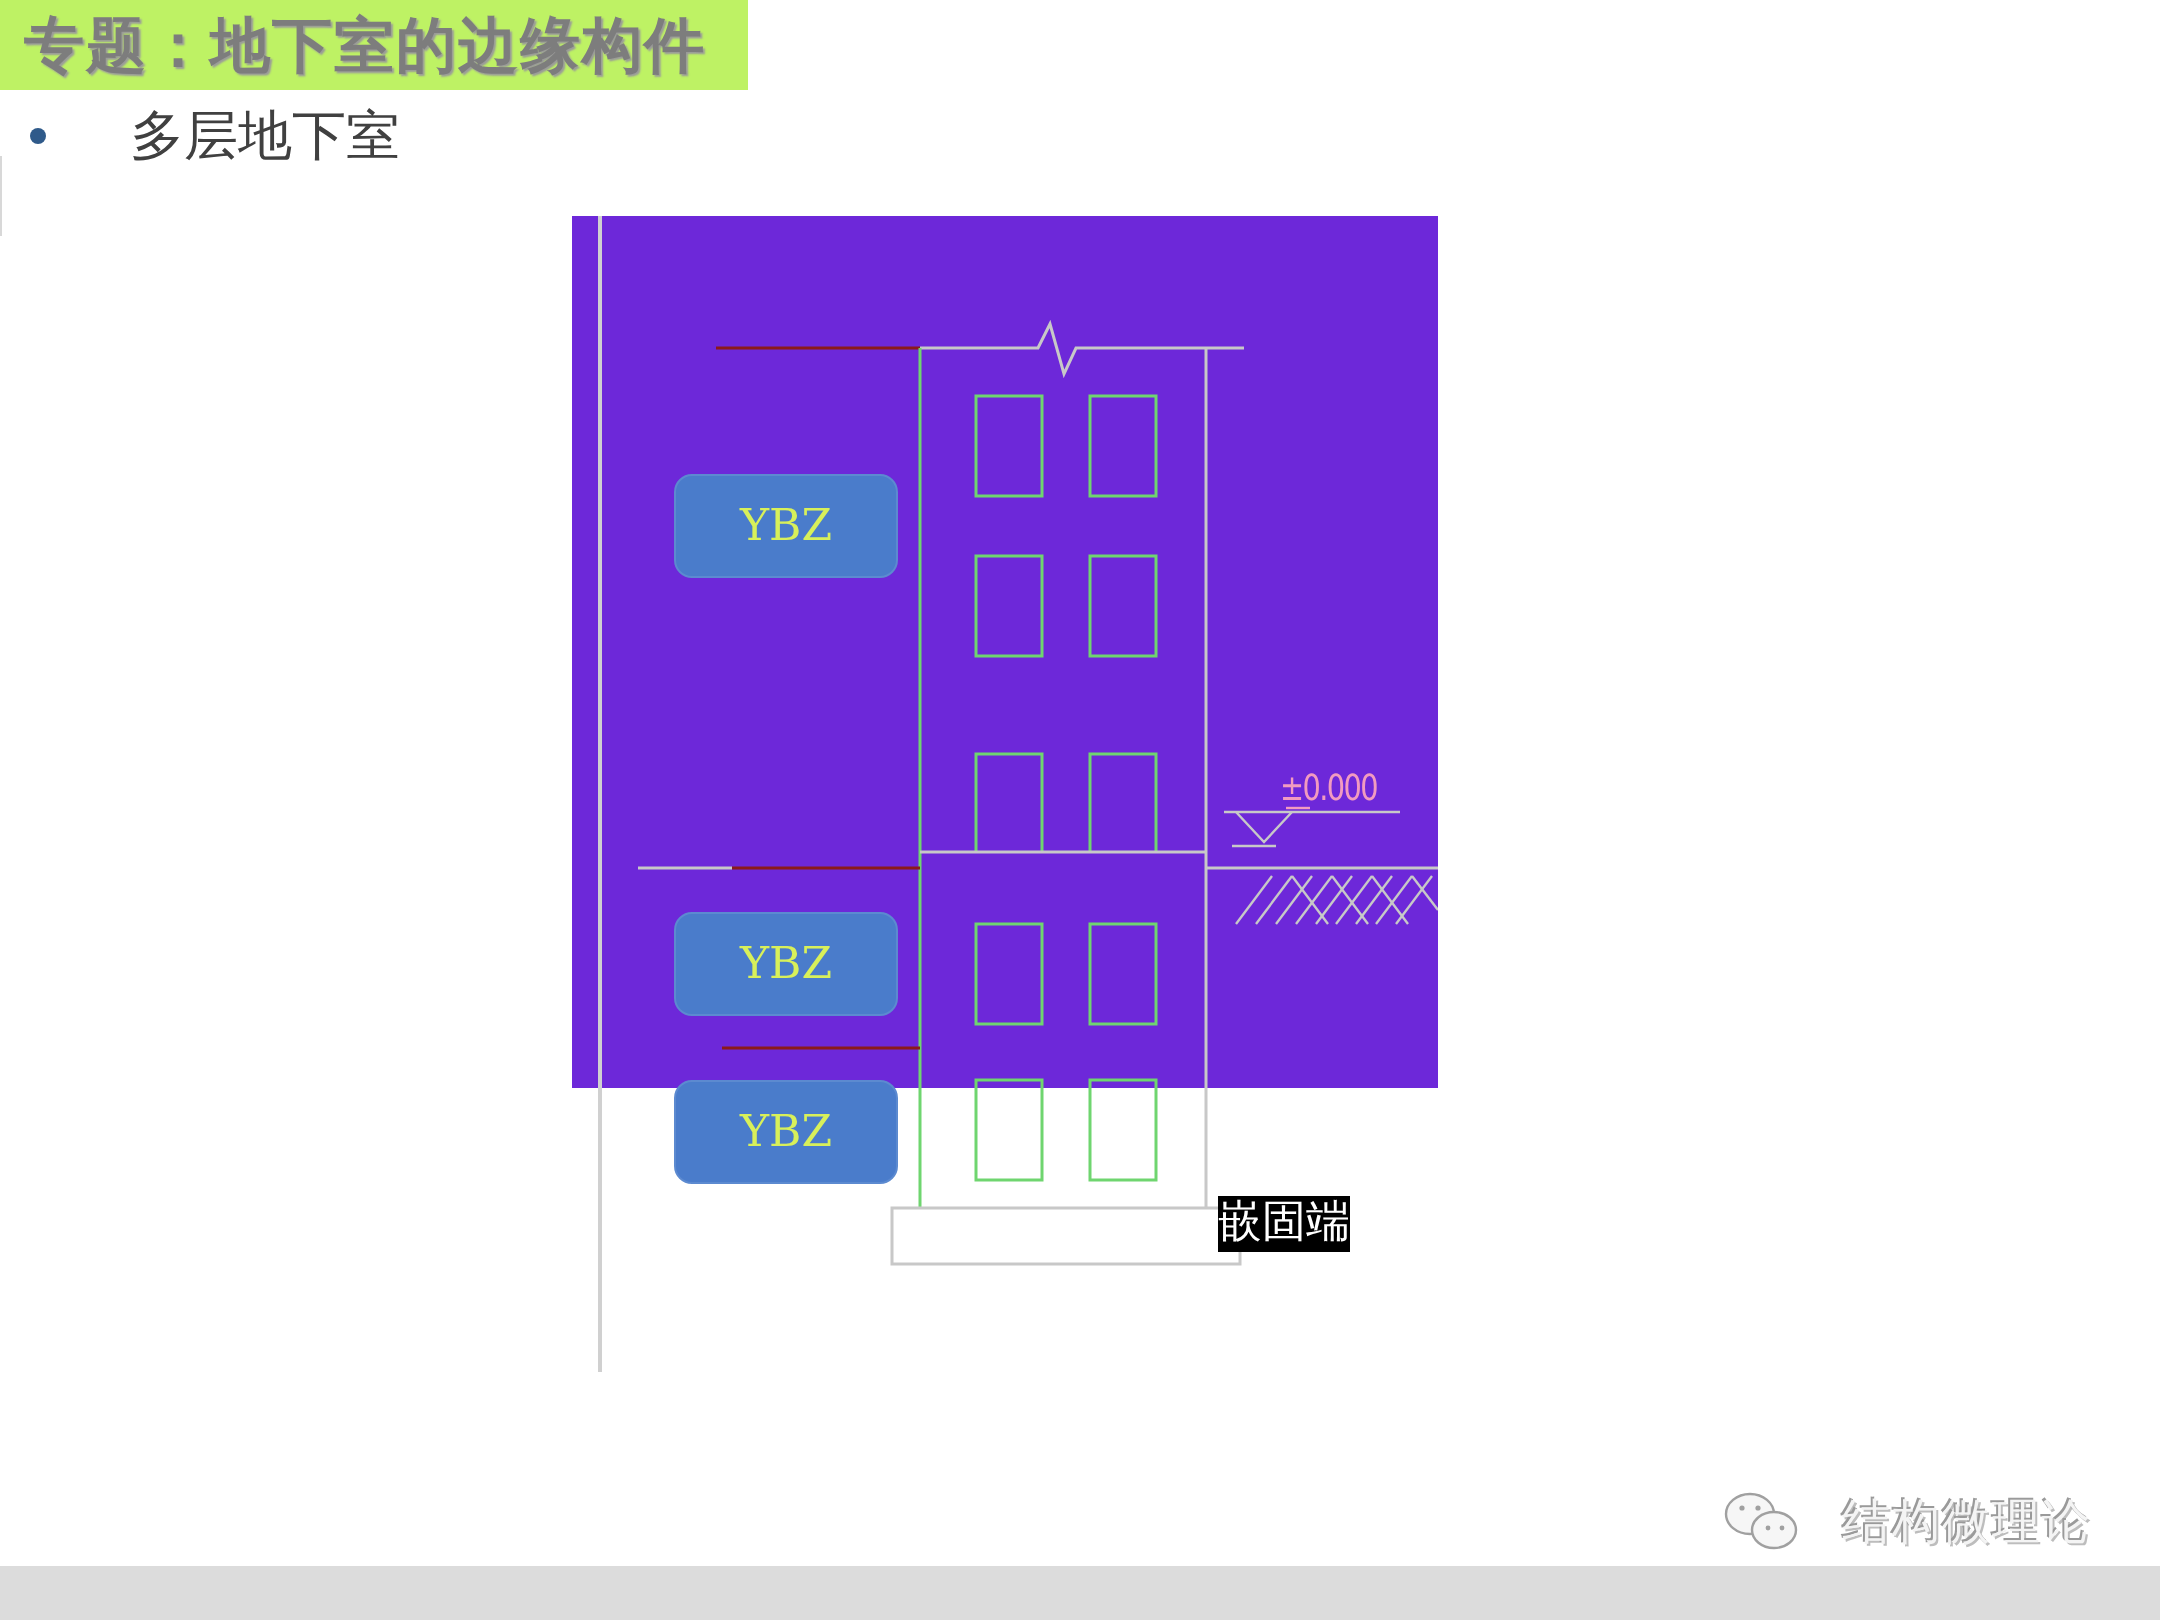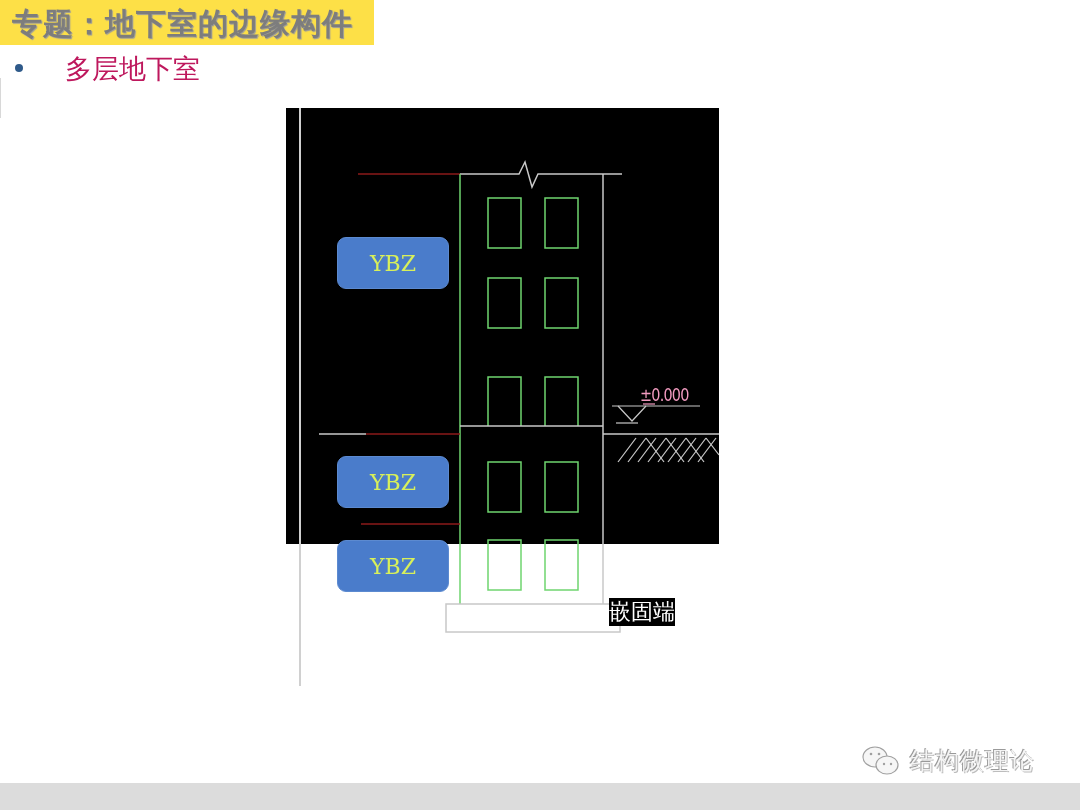--- a/index.html
+++ b/index.html
@@ -3,58 +3,58 @@
   <meta charset="utf-8">
   <style>
     html, body { margin: 0; padding: 0; }
     body {
       width: 1080px; height: 810px; position: relative; overflow: hidden;
       background: #ffffff;
       font-family: "DejaVu Sans", "Liberation Sans", sans-serif;
     }
     .title-bar {
       position: absolute; left: 0; top: 0; width: 374px; height: 45px;
-      background: #fde047;
+      background: #bef264;
     }
     .title-text {
       position: absolute; left: 12px; top: 4px; font-size: 30px; font-weight: bold;
       color: #7d7d7d; letter-spacing: 1px; line-height: 40px;
       text-shadow: 1px 1px 1px #9a9a9a;
     }
     .left-rule {
       position: absolute; left: 0; top: 78px; width: 1px; height: 40px; background: #d8d8d8;
     }
     .bullet-dot {
       position: absolute; left: 15px; top: 64px; width: 8px; height: 8px; border-radius: 50%;
       background: #2f5a8a;
     }
     .bullet-text {
-      position: absolute; left: 65px; top: 50px; font-size: 27px; color: #be185d; line-height: 38px;
+      position: absolute; left: 65px; top: 50px; font-size: 27px; color: #404040; line-height: 38px;
     }
     .cad {
-      position: absolute; left: 286px; top: 108px; width: 433px; height: 436px; background: #000000;
+      position: absolute; left: 286px; top: 108px; width: 433px; height: 436px; background: #6d28d9;
     }
     .cad svg { position: absolute; left: 0; top: 0; }
     .ybz {
       position: absolute; width: 110px; height: 50px; border-radius: 9px;
       background: #4a7ccb; border: 1px solid #5c8ad0;
       display: flex; align-items: center; justify-content: center;
       color: #d8f05a; font-family: "DejaVu Serif", "Liberation Serif", serif; font-size: 22px;
     }
     .elev-label {
       position: absolute; left: 354px; top: 276px; font-family: "Liberation Sans Narrow", "DejaVu Sans", sans-serif;
       font-size: 18px; color: #f29bc0; letter-spacing: -1px; transform: scaleX(0.8); transform-origin: left;
     }
     .fixed-end {
       position: absolute; left: 323px; top: 490px; color: #ffffff; font-size: 22px; line-height: 28px;
       background: #000;
       text-align: right;
     }
     .wm {
-      position: absolute; left: 860px; top: 743px; display: flex; align-items: center; gap: 8px;
+      position: absolute; left: 860px; top: 743px; display: flex; align-items: center; gap: 19px;
     }
     .wm-icon { width: 42px; height: 36px; }
     .wm-text {
       font-size: 24px; color: #f4f4f4; letter-spacing: 1px;
       text-shadow: -1px -1px 0 #9a9a9a, 1px 1px 0 #bdbdbd;
     }
     .footer-bar {
       position: absolute; left: 0; top: 783px; width: 1080px; height: 27px; background: #dcdcdc;
     }
   </style>

